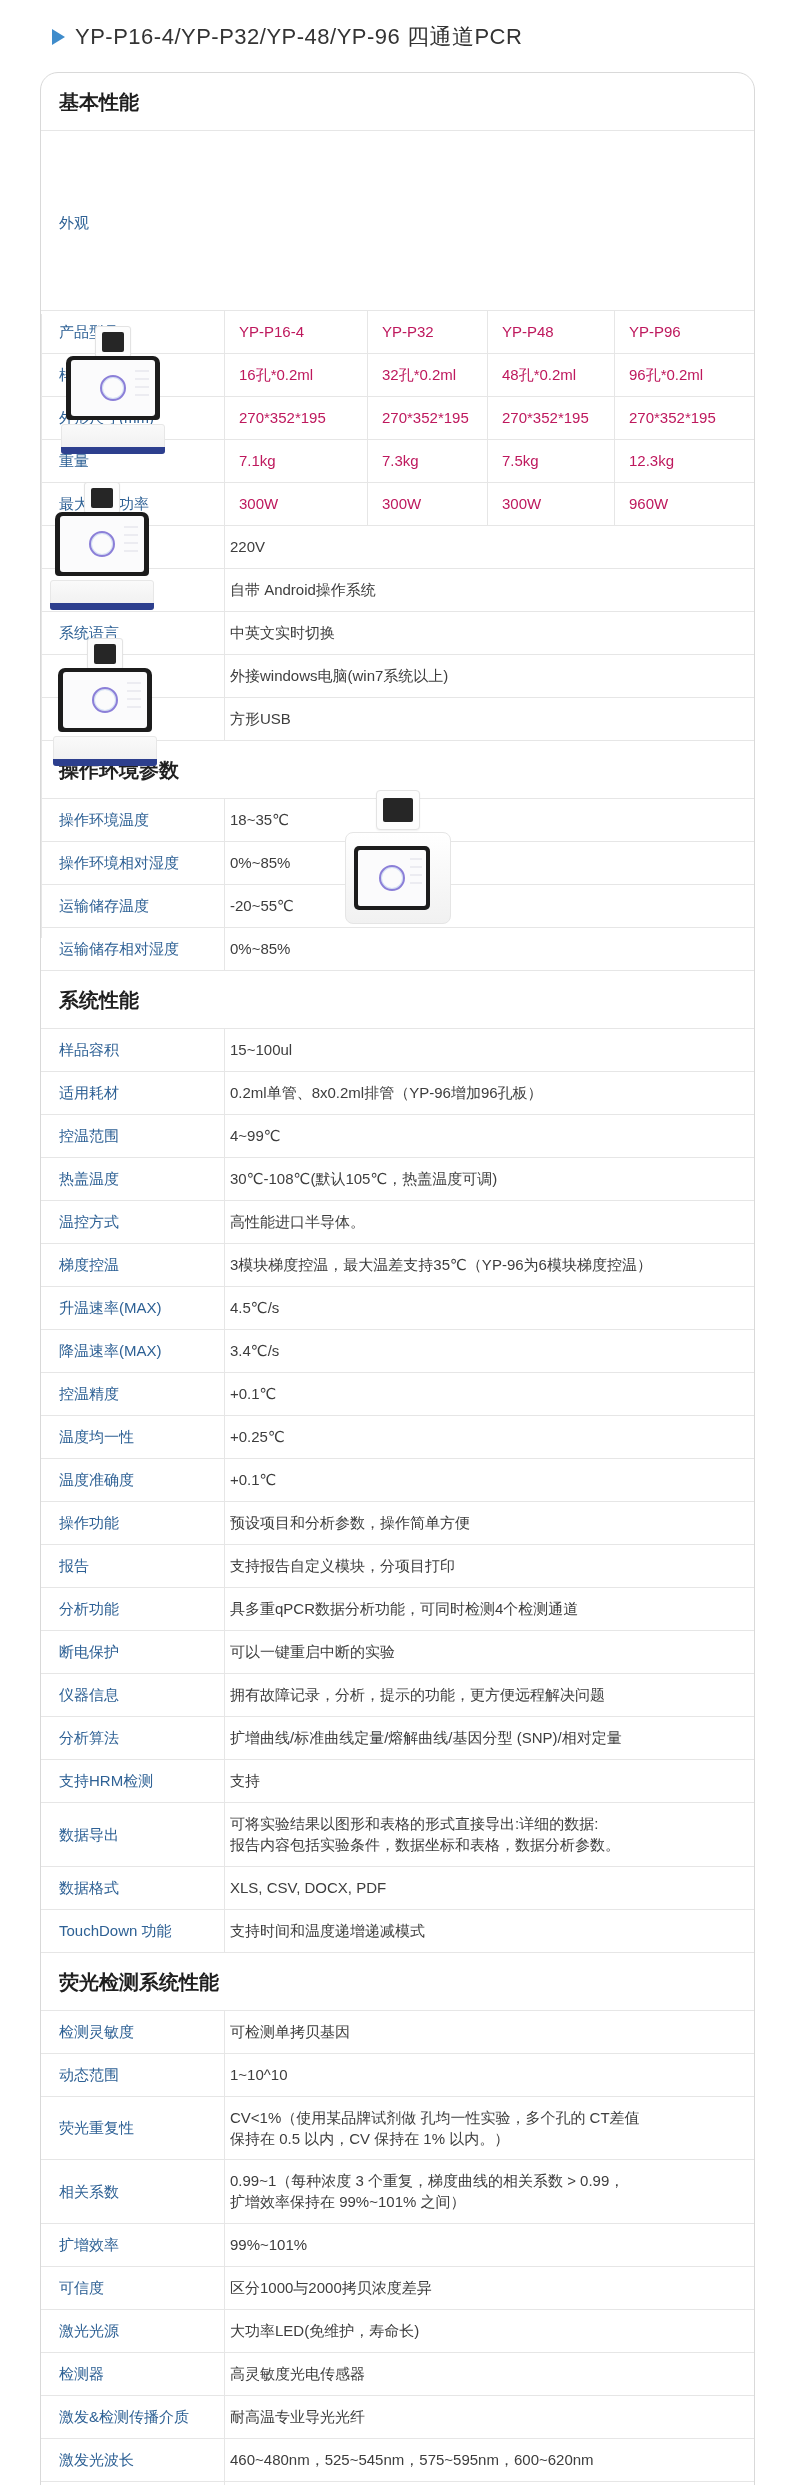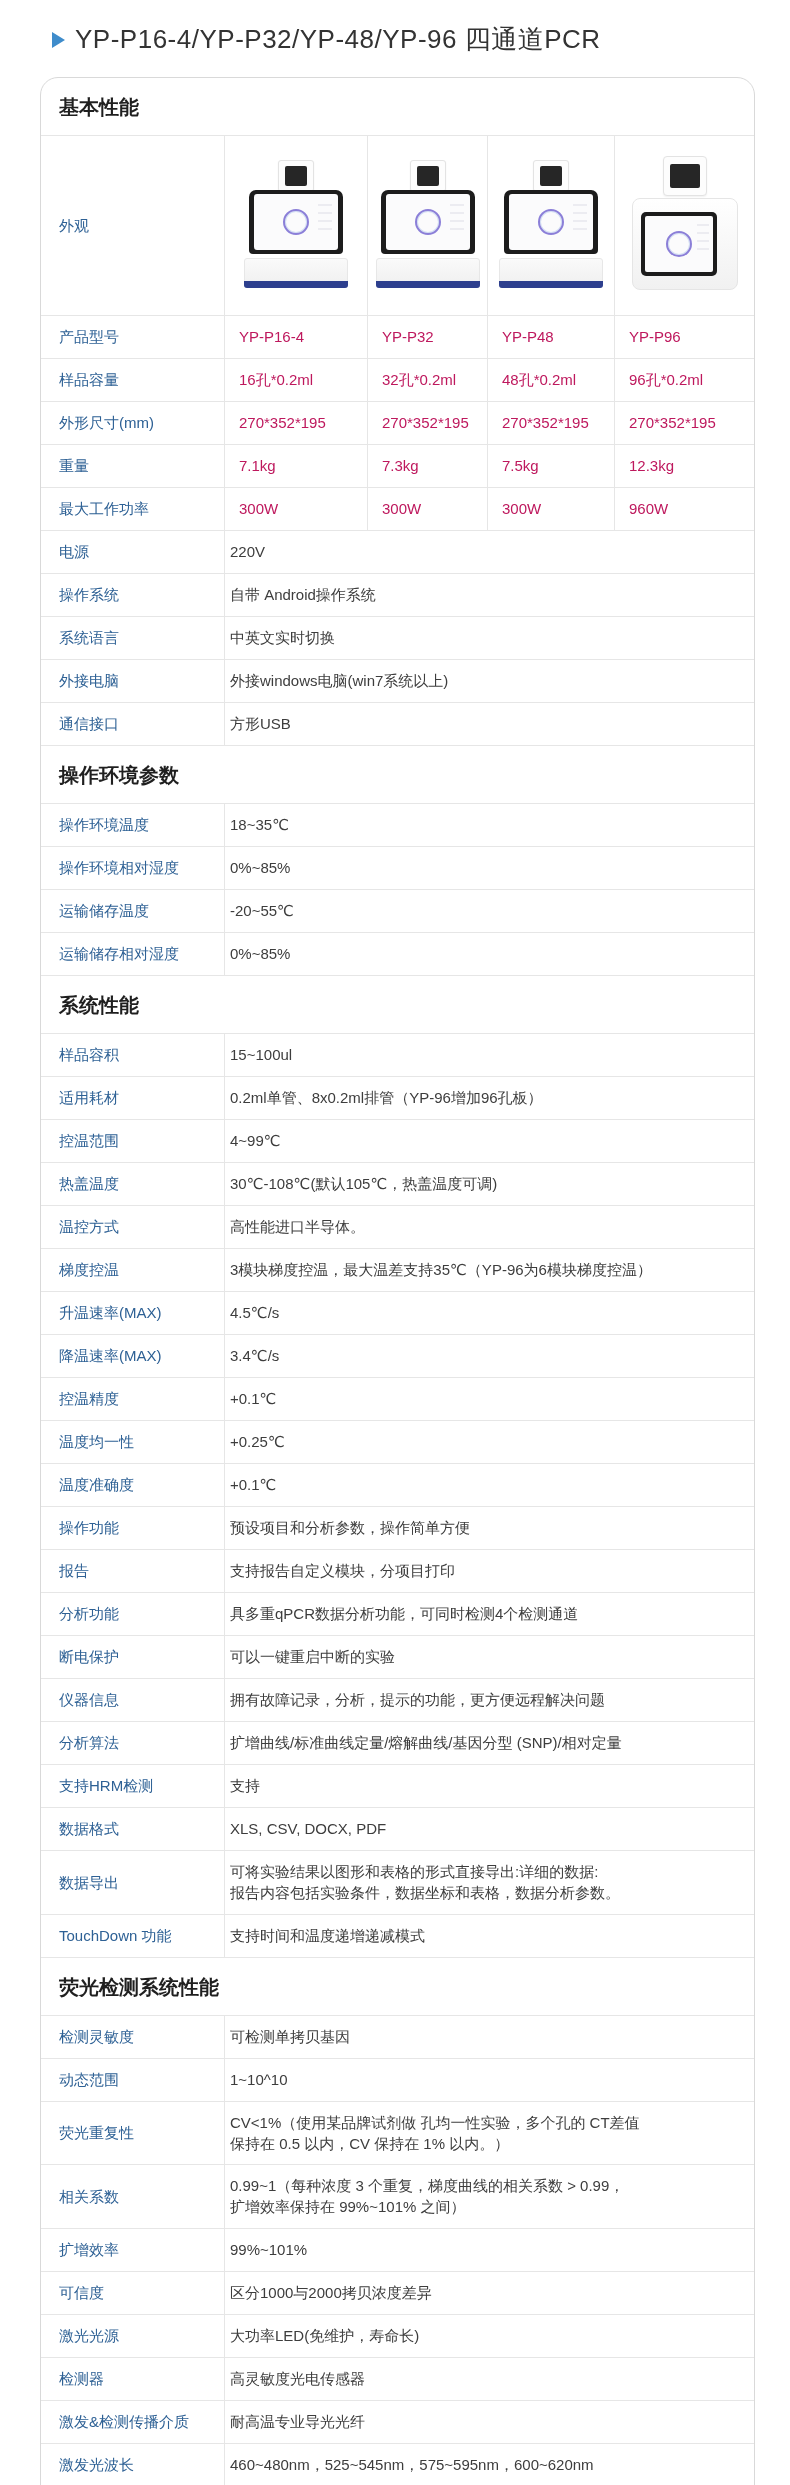--- a/index.html
+++ b/index.html
@@ -17,21 +17,21 @@
     padding: 22px 0 12px 52px;
   }
   .arrow-icon {
     width: 0; height: 0;
     border-left: 13px solid #3f8ccb;
     border-top: 8px solid transparent;
     border-bottom: 8px solid transparent;
     margin-right: 10px;
     flex: 0 0 auto;
   }
-  .page-title { font-size: 26px; color: #333333; letter-spacing: 0.5px; }
+  .page-title { font-size: 22px; color: #333333; letter-spacing: 0.5px; }
 
   
   .card {
     margin: 8px 35px 0 40px;
     border: 1px solid #d9d9d9;
     border-radius: 18px;
     background: #ffffff;
     overflow: hidden;
   }
   .section-header {
@@ -69,21 +69,21 @@
     border-left: 1px solid #e6e6e6;
     padding-left: 14px;
     color: #be185d;
   }
   .col-1 { flex: 0 0 143px; width: 143px; }
   .col-2 { flex: 0 0 120px; width: 120px; }
   .col-3 { flex: 0 0 127px; width: 127px; }
   .col-4 { flex: 1; }
 
   
-  .appearance-row { height: 180px; }
+  .appearance-row { height: 180px; flex-direction: column; }
   .img-col {
     display: flex; align-items: center; justify-content: center;
     padding: 8px 4px;
   }
   .device { position: relative; width: 116px; height: 140px; }
   
   .dev-top {
     position: absolute; top: 4px; left: 50%; transform: translateX(-50%);
     width: 36px; height: 32px;
     background: #fdfdfd; border: 1px solid #e3e3e3; border-radius: 3px;
@@ -377,29 +377,29 @@
     </div>
     <div class="row">
       <div class="cell label-cell">分析算法</div>
       <div class="cell value-cell">扩增曲线/标准曲线定量/熔解曲线/基因分型 (SNP)/相对定量</div>
     </div>
     <div class="row">
       <div class="cell label-cell">支持HRM检测</div>
       <div class="cell value-cell">支持</div>
     </div>
     <div class="row">
-      <div class="cell label-cell">数据格式</div>
-      <div class="cell value-cell">XLS, CSV, DOCX, PDF</div>
-    </div>
-    <div class="row">
       <div class="cell label-cell">数据导出</div>
       <div class="cell value-cell">可将实验结果以图形和表格的形式直接导出:详细的数据:
 报告内容包括实验条件，数据坐标和表格，数据分析参数。</div>
     </div>
     <div class="row">
+      <div class="cell label-cell">数据格式</div>
+      <div class="cell value-cell">XLS, CSV, DOCX, PDF</div>
+    </div>
+    <div class="row">
       <div class="cell label-cell">TouchDown 功能</div>
       <div class="cell value-cell">支持时间和温度递增递减模式</div>
     </div>
 
     <div class="section-header">荧光检测系统性能</div>
     <div class="row">
       <div class="cell label-cell">检测灵敏度</div>
       <div class="cell value-cell">可检测单拷贝基因</div>
     </div>
     <div class="row">

